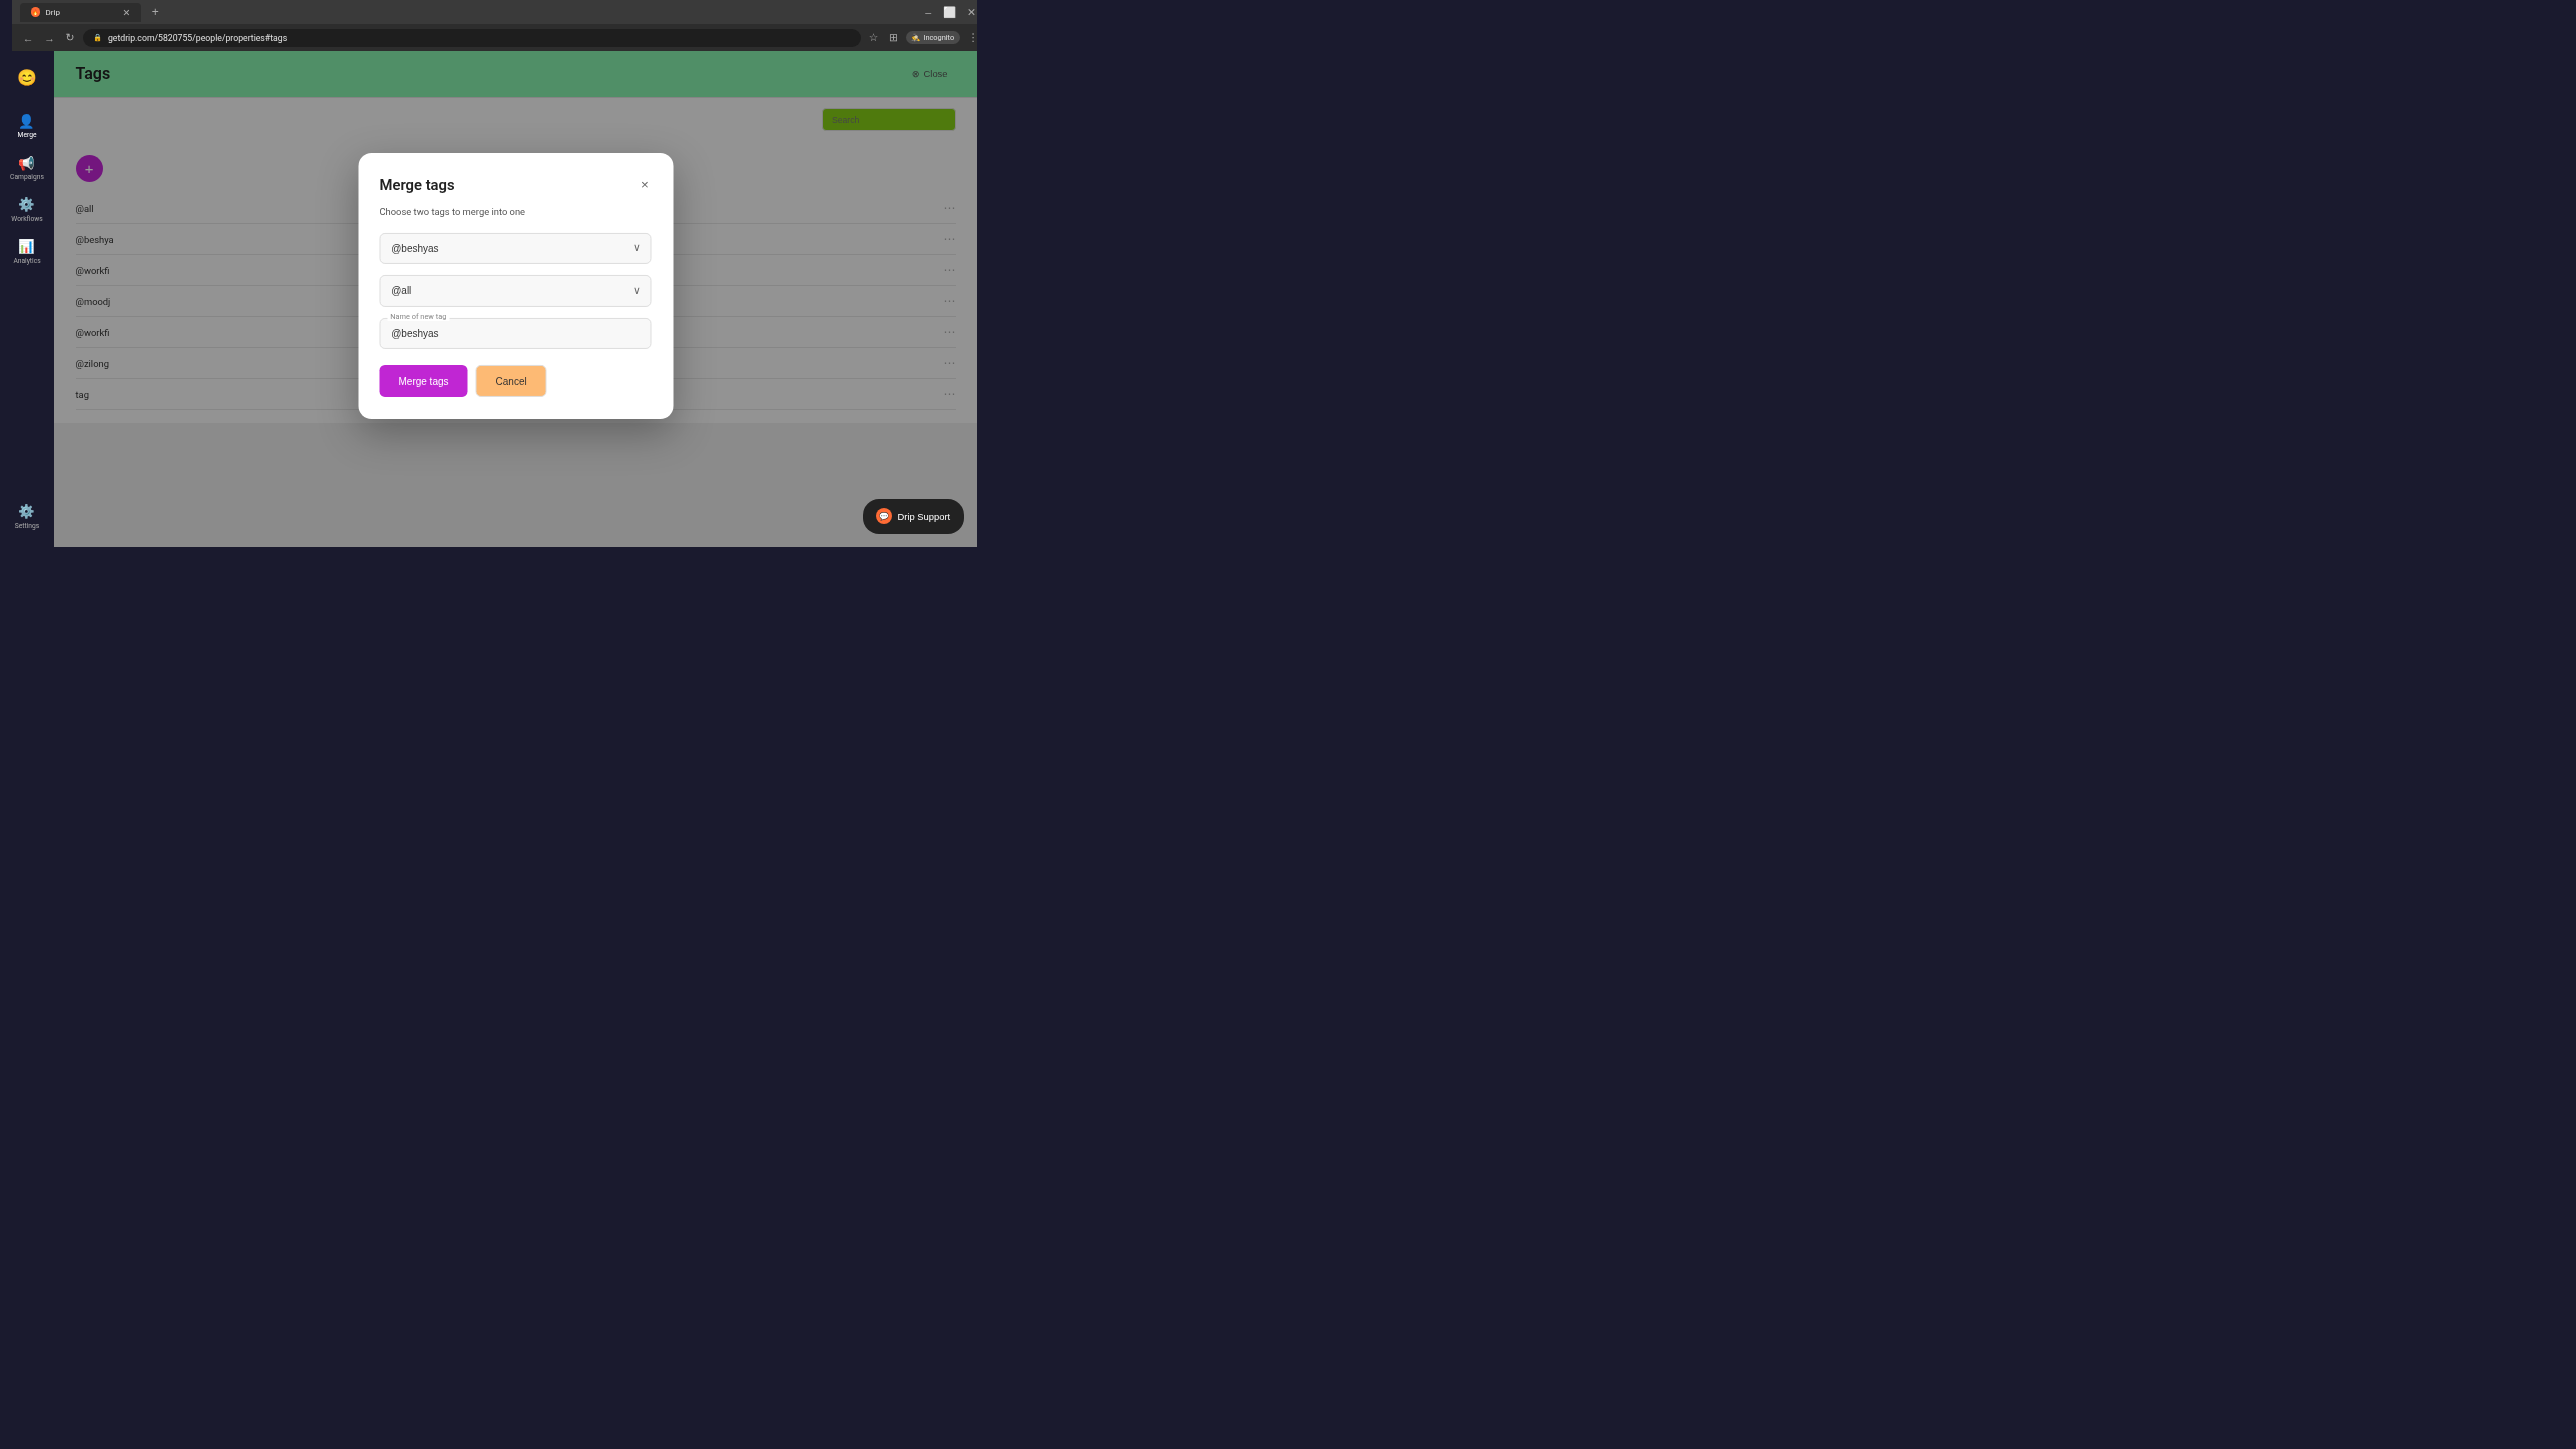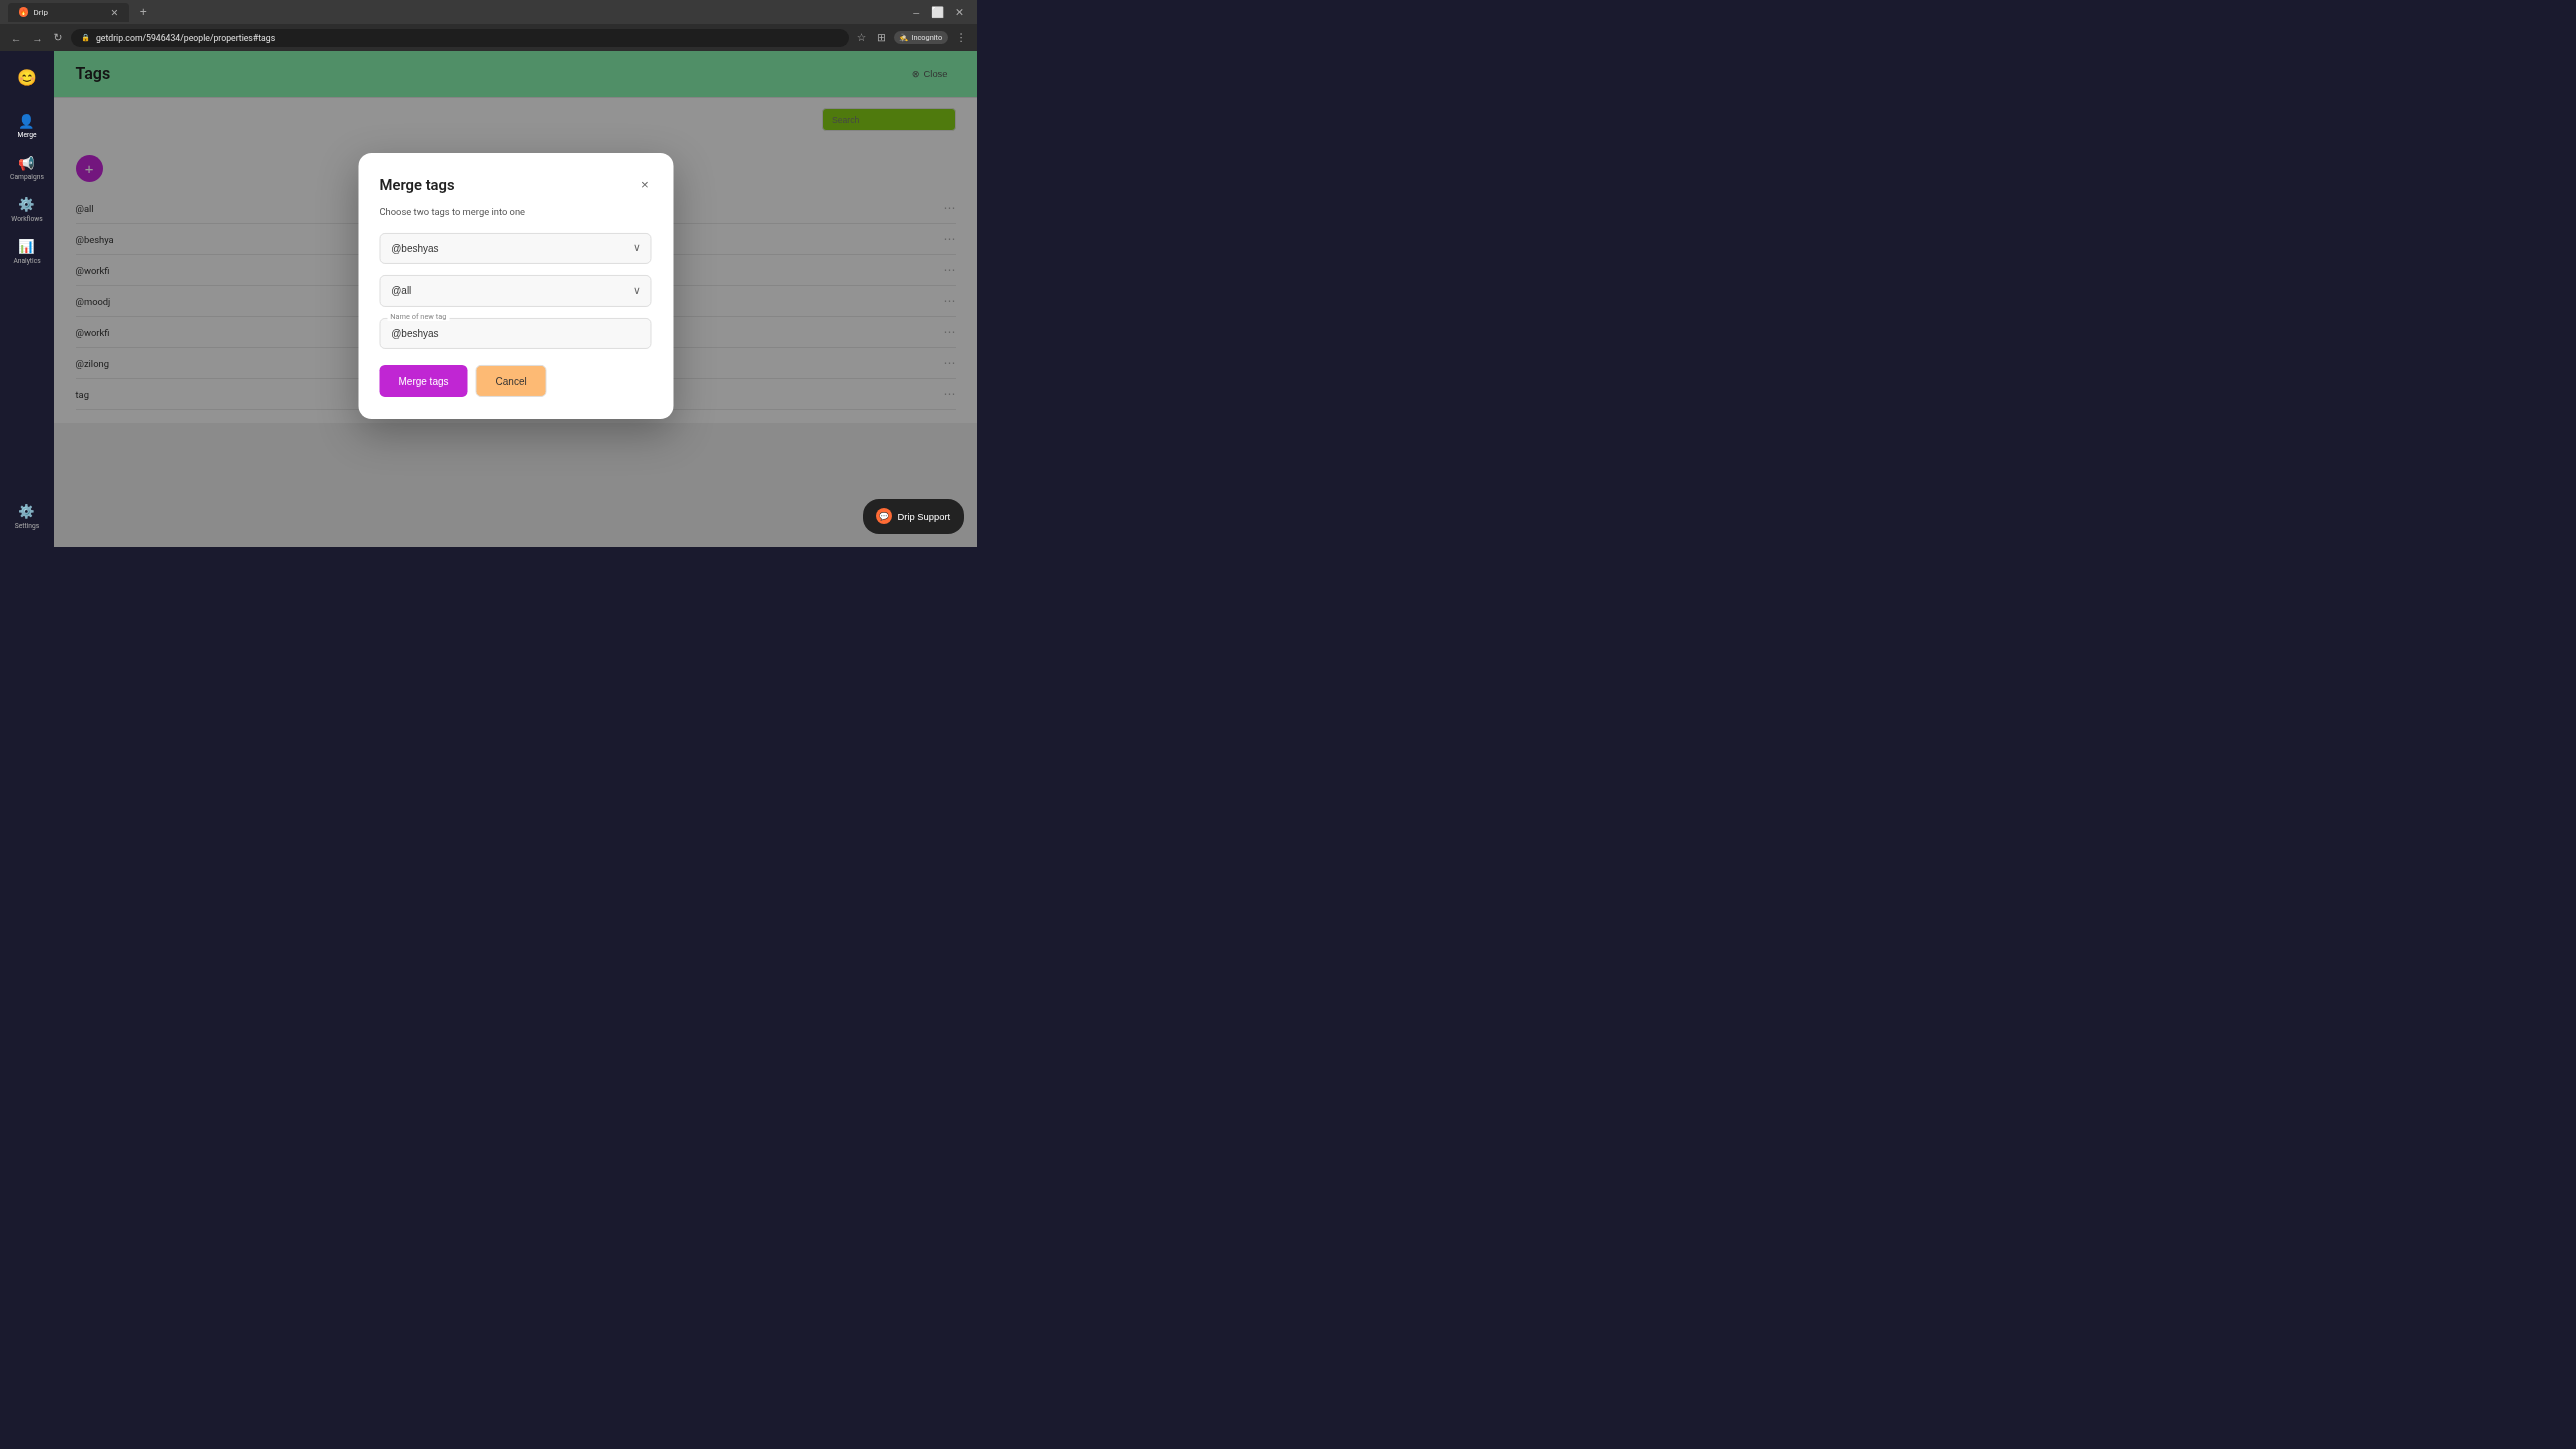--- a/index.html
+++ b/index.html
@@ -11,21 +11,21 @@
       overflow: hidden;
       position: relative;
     }
 
     
     .browser-chrome {
       background: #6d28d9;
       width: 100%;
       position: absolute;
       top: 0;
-      left: 0;
+      left: 12px;
       z-index: 100;
     }
 
     .browser-title-bar {
       height: 24px;
       background: #3a3a3a;
       display: flex;
       align-items: center;
       padding: 0 8px;
       gap: 5.4px;
@@ -492,21 +492,21 @@
       <button class="window-btn">⬜</button>
       <button class="window-btn">✕</button>
     </div>
   </div>
   <div class="browser-address-bar">
     <button class="nav-btn">←</button>
     <button class="nav-btn">→</button>
     <button class="nav-btn">↻</button>
     <div class="address-input">
       <span class="lock-icon">🔒</span>
-      <span class="address-text">getdrip.com/5946434/people/properties#tags</span>
+      <span class="address-text">getdrip.com/5820755/people/properties#tags</span>
     </div>
     <div class="browser-actions">
       <button class="browser-action-btn">☆</button>
       <button class="browser-action-btn">⊞</button>
       <div class="incognito-badge">
         <span>🕵️</span>
         <span>Incognito</span>
       </div>
       <button class="browser-action-btn">⋮</button>
     </div>

